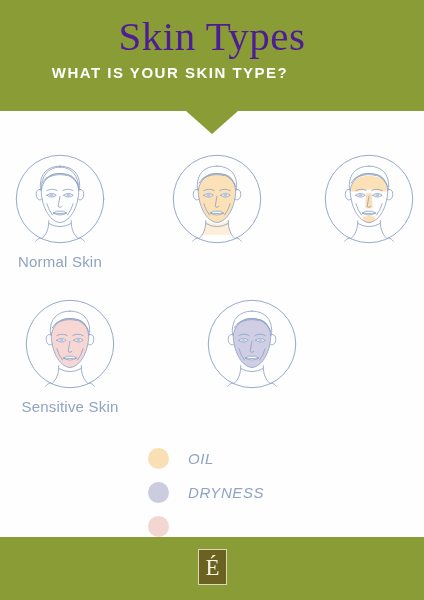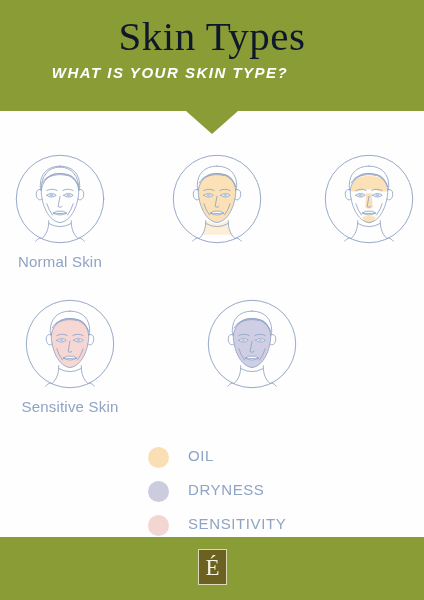--- a/index.html
+++ b/index.html
@@ -33,37 +33,36 @@
   }
   .header-title {
     position: absolute;
     left: 0;
     top: 14px;
     width: 424px;
     text-align: center;
     font-family: "Liberation Serif", serif;
     font-size: 41px;
     line-height: 44px;
-    color: #0f172a;
+    color: #4c1d95;
     font-weight: 400;
     letter-spacing: 0.5px;
   }
   .header-subtitle {
     position: absolute;
     left: 0;
     top: 64px;
     width: 340px;
     text-align: center;
     font-family: "Liberation Sans", sans-serif;
     font-size: 15px;
     line-height: 18px;
     color: #ffffff;
     font-weight: 700;
     letter-spacing: 1.5px;
-    font-style: italic;
   }
   .header-notch {
     position: absolute;
     left: 186px;
     top: 111px;
     width: 0;
     height: 0;
     border-left: 26px solid transparent;
     border-right: 26px solid transparent;
     border-top: 23px solid #8a9c36;
@@ -114,22 +113,23 @@
   .legend {
     position: absolute;
     left: 148px;
     top: 447px;
     display: flex;
     flex-direction: column;
     gap: 12px;
   }
   .legend-item {
     display: flex;
-    align-items: flex-start;
+    align-items: center;
     height: 22px;
+    font-style: italic;
   }
   .legend-dot {
     width: 21px;
     height: 21px;
     border-radius: 50%;
     flex: none;
   }
   .legend-text {
     margin-left: 19px;
     font-family: "Liberation Sans", sans-serif;
@@ -366,21 +366,20 @@
     <div class="legend-item">
       <span class="legend-dot" style="background:#fbdfb4"></span>
       <span class="legend-text">OIL</span>
     </div>
     <div class="legend-item">
       <span class="legend-dot" style="background:#ccccdf"></span>
       <span class="legend-text">DRYNESS</span>
     </div>
     <div class="legend-item">
       <span class="legend-dot" style="background:#f3d5d2"></span>
-      <span class="legend-text">SENSITIVITY</span>
     </div>
   </div>
 
   <div class="footer">
     <div class="footer-logo">
       <span class="footer-logo-letter">É</span>
     </div>
   </div>
 
 </div>

